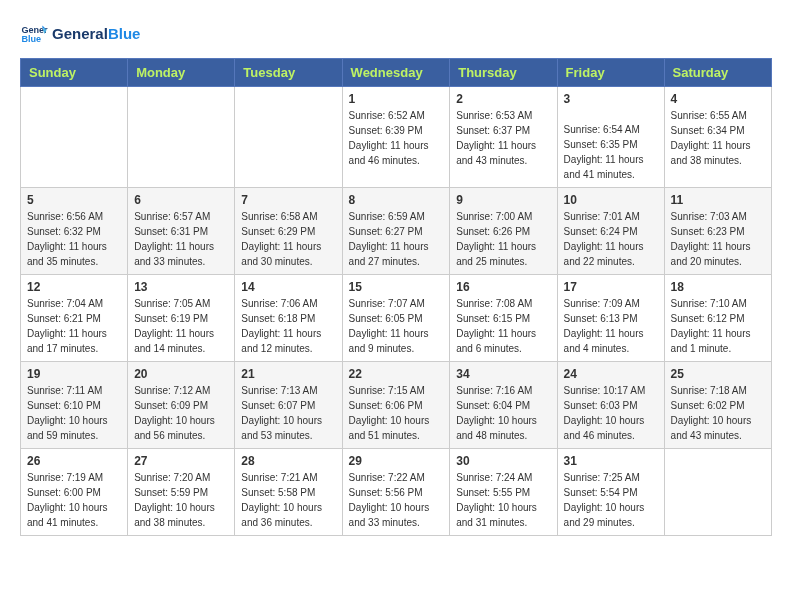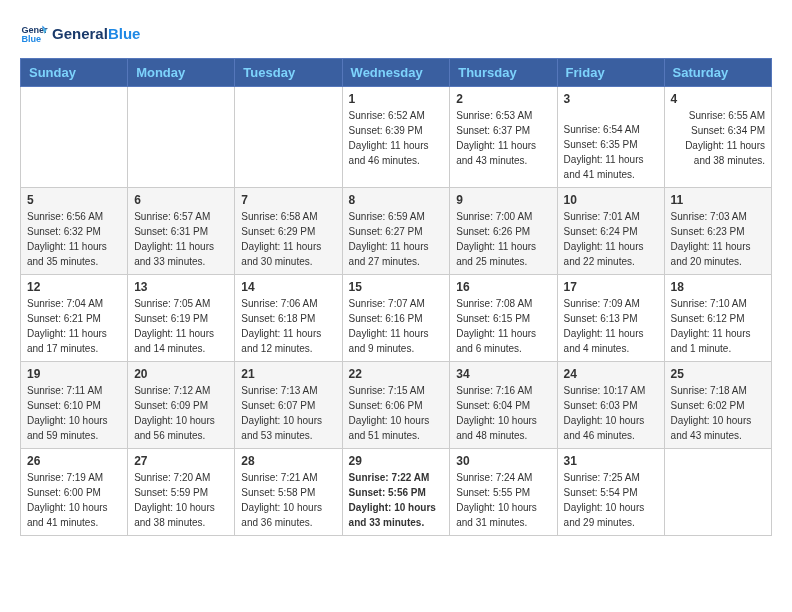--- a/index.html
+++ b/index.html
@@ -37,21 +37,21 @@
       font-size: 16px;
       color: #444;
     }
     .calendar {
       width: 100%;
       border-collapse: collapse;
       border: 1px solid #ccc;
     }
     .calendar th {
       background: #3a5fa0;
-      color: #7dd3fc;
+      color: #bef264;
       font-size: 13px;
       font-weight: bold;
       padding: 6px 8px;
       text-align: left;
       border: 1px solid #5577bb;
     }
     .calendar td {
       vertical-align: top;
       padding: 5px 6px;
       font-size: 10.5px;
@@ -128,21 +128,21 @@
         </td>
         <td>
           <div class="day-num">3</div>
           <div class="day-info" style="white-space: pre-line; margin-top: 16px;">Sunrise: 6:54 AM
 Sunset: 6:35 PM
 Daylight: 11 hours
 and 41 minutes.</div>
         </td>
         <td>
           <div class="day-num">4</div>
-          <div class="day-info" style="white-space: pre-line; text-align: right;">Sunrise: 6:55 AM
+          <div class="day-info" style="white-space: pre-line;">Sunrise: 6:55 AM
 Sunset: 6:34 PM
 Daylight: 11 hours
 and 38 minutes.</div>
         </td>
       </tr>
       <tr>
         <td>
           <div class="day-num">5</div>
           <div class="day-info" style="white-space: pre-line;">Sunrise: 6:56 AM
 Sunset: 6:32 PM
@@ -210,21 +210,21 @@
         <td>
           <div class="day-num">14</div>
           <div class="day-info" style="white-space: pre-line;">Sunrise: 7:06 AM
 Sunset: 6:18 PM
 Daylight: 11 hours
 and 12 minutes.</div>
         </td>
         <td>
           <div class="day-num">15</div>
           <div class="day-info" style="white-space: pre-line;">Sunrise: 7:07 AM
-Sunset: 6:16 PM
+Sunset: 6:05 PM
 Daylight: 11 hours
 and 9 minutes.</div>
         </td>
         <td>
           <div class="day-num">16</div>
           <div class="day-info" style="white-space: pre-line;">Sunrise: 7:08 AM
 Sunset: 6:15 PM
 Daylight: 11 hours
 and 6 minutes.</div>
         </td>
@@ -311,21 +311,21 @@
         </td>
         <td>
           <div class="day-num">28</div>
           <div class="day-info" style="white-space: pre-line;">Sunrise: 7:21 AM
 Sunset: 5:58 PM
 Daylight: 10 hours
 and 36 minutes.</div>
         </td>
         <td>
           <div class="day-num">29</div>
-          <div class="day-info" style="white-space: pre-line; font-weight: bold;">Sunrise: 7:22 AM
+          <div class="day-info" style="white-space: pre-line;">Sunrise: 7:22 AM
 Sunset: 5:56 PM
 Daylight: 10 hours
 and 33 minutes.</div>
         </td>
         <td>
           <div class="day-num">30</div>
           <div class="day-info" style="white-space: pre-line;">Sunrise: 7:24 AM
 Sunset: 5:55 PM
 Daylight: 10 hours
 and 31 minutes.</div>

